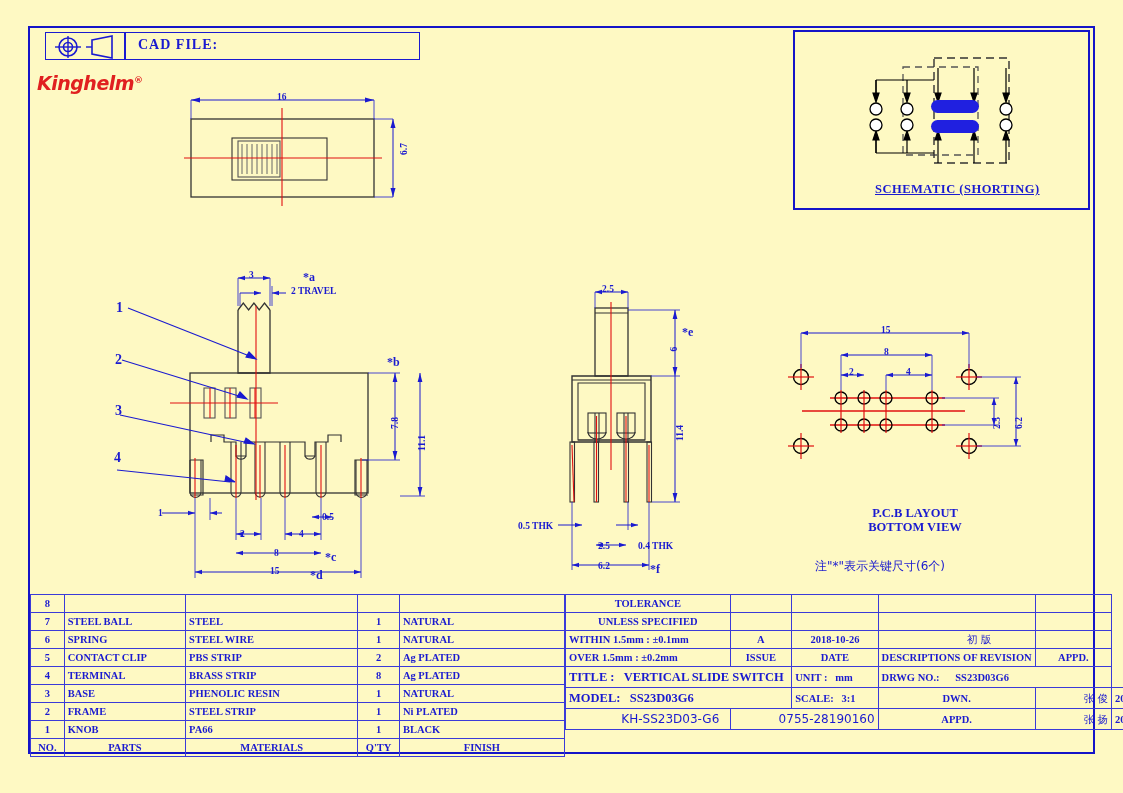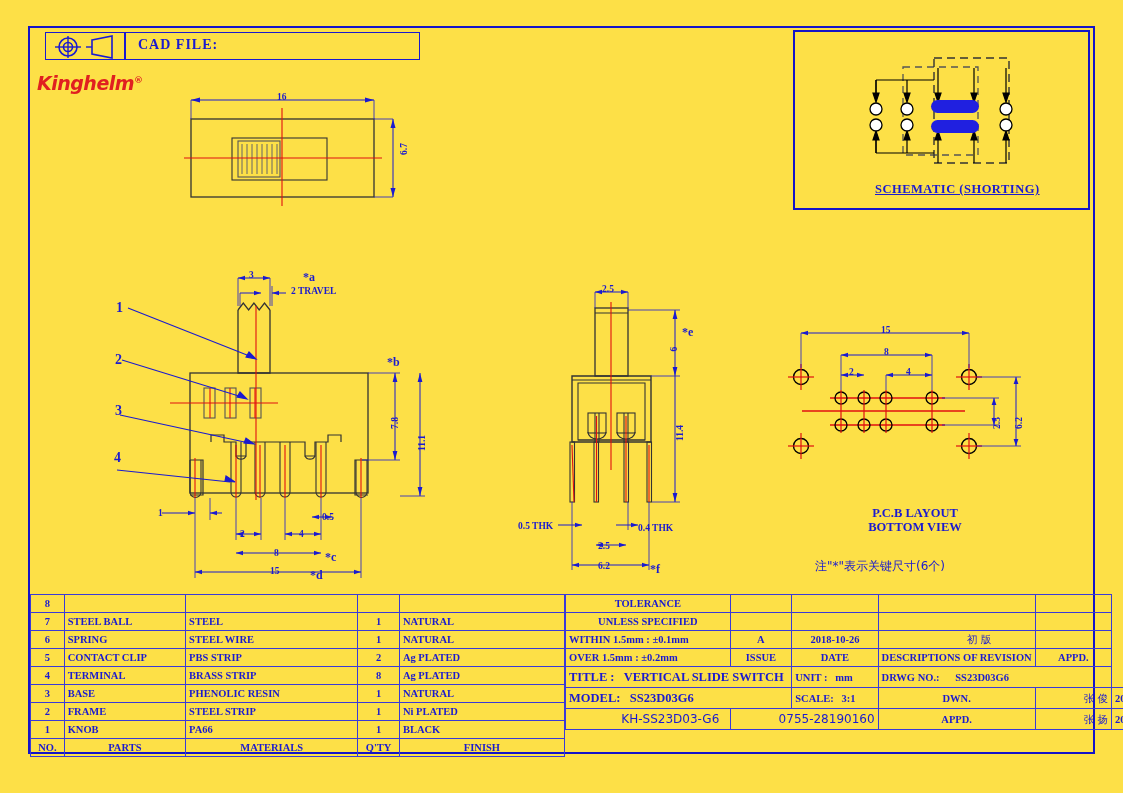--- a/index.html
+++ b/index.html
@@ -1,17 +1,17 @@
 <!DOCTYPE html>
 <html><head>
 <meta charset="utf-8">
 <style>
   html,body{margin:0;padding:0;background:#ffffff;}
   body{width:1123px;height:793px;font-family:"Liberation Serif",serif;}
-  #sheet{position:relative;width:1123px;height:793px;background:#fde047;overflow:hidden;}
+  #sheet{position:relative;width:1123px;height:793px;background:#fef9c3;overflow:hidden;}
 
   .bd{position:absolute;box-sizing:border-box;}
   
   #outer-frame{left:28px;top:26px;width:1067px;height:728px;border:2px solid #1414c8;}
 
   
   #proj-box{left:45px;top:32px;width:80px;height:28px;border:1.5px solid #1a1ad0;}
   #cadfile-box{left:125px;top:32px;width:295px;height:28px;border:1.5px solid #1a1ad0;}
   #cadfile-lbl{position:absolute;left:138px;top:37px;font-size:14px;font-weight:bold;color:#1a1ad0;letter-spacing:1px;}
 
@@ -353,21 +353,21 @@
     <polygon points="72,285 79,282.8 79,287.2" fill="#1a1ad0"></polygon>
     <polygon points="149,285 142,282.8 142,287.2" fill="#1a1ad0"></polygon>
     <line x1="72" y1="250" x2="72" y2="290" stroke="#1a1ad0" stroke-width="0.8"></line>
     <line x1="149" y1="222" x2="149" y2="290" stroke="#1a1ad0" stroke-width="0.8"></line>
   </svg>
   <div class="dimtxt" style="left:602px;top:284px;">2.5</div>
   <div class="dimtxt" style="left:672px;top:344px;transform:rotate(-90deg);">6</div>
   <div class="startxt" style="left:682px;top:325px;">*e</div>
   <div class="dimtxt" style="left:672px;top:428px;transform:rotate(-90deg);">11.4</div>
   <div class="dimtxt" style="left:518px;top:521px;">0.5 THK</div>
-  <div class="dimtxt" style="left:638px;top:523px;">0.4 THK</div>
+  <div class="dimtxt" style="left:638px;top:541px;">0.4 THK</div>
   <div class="dimtxt" style="left:598px;top:541px;">2.5</div>
   <div class="dimtxt" style="left:598px;top:561px;">6.2</div>
   <div class="startxt" style="left:650px;top:562px;">*f</div>
 
   <svg style="left:770px;top:320px;" width="300" height="220" viewBox="0 0 300 220">
 
     <g stroke="#e01010" stroke-width="1.6">
       <line x1="60" y1="78" x2="175" y2="78"></line>
       <line x1="32" y1="91" x2="195" y2="91"></line>
       <line x1="60" y1="105" x2="175" y2="105"></line>

